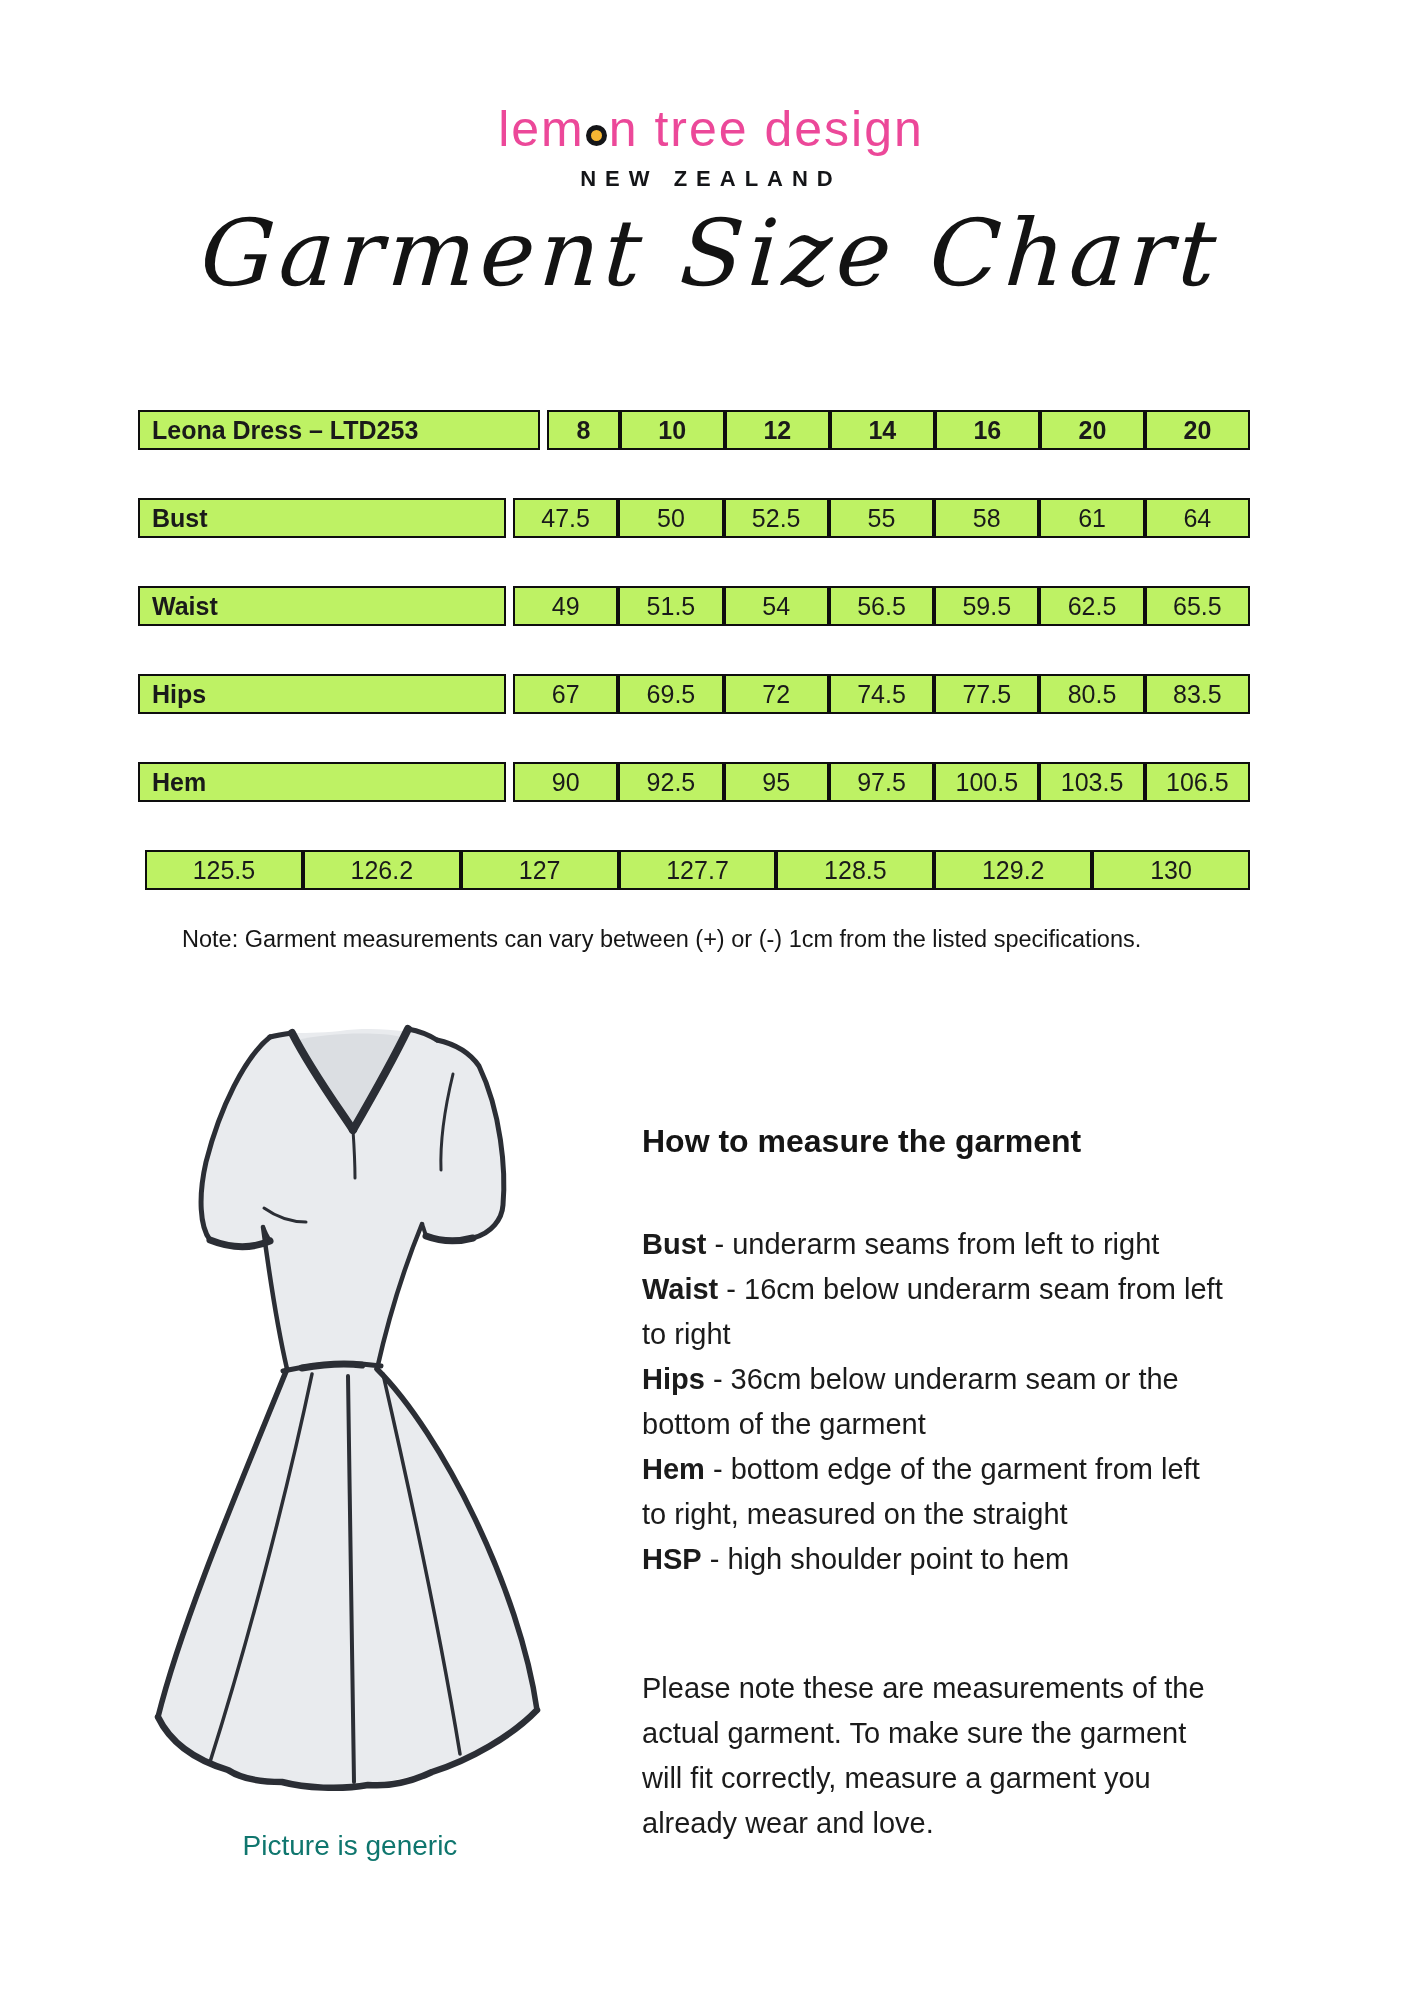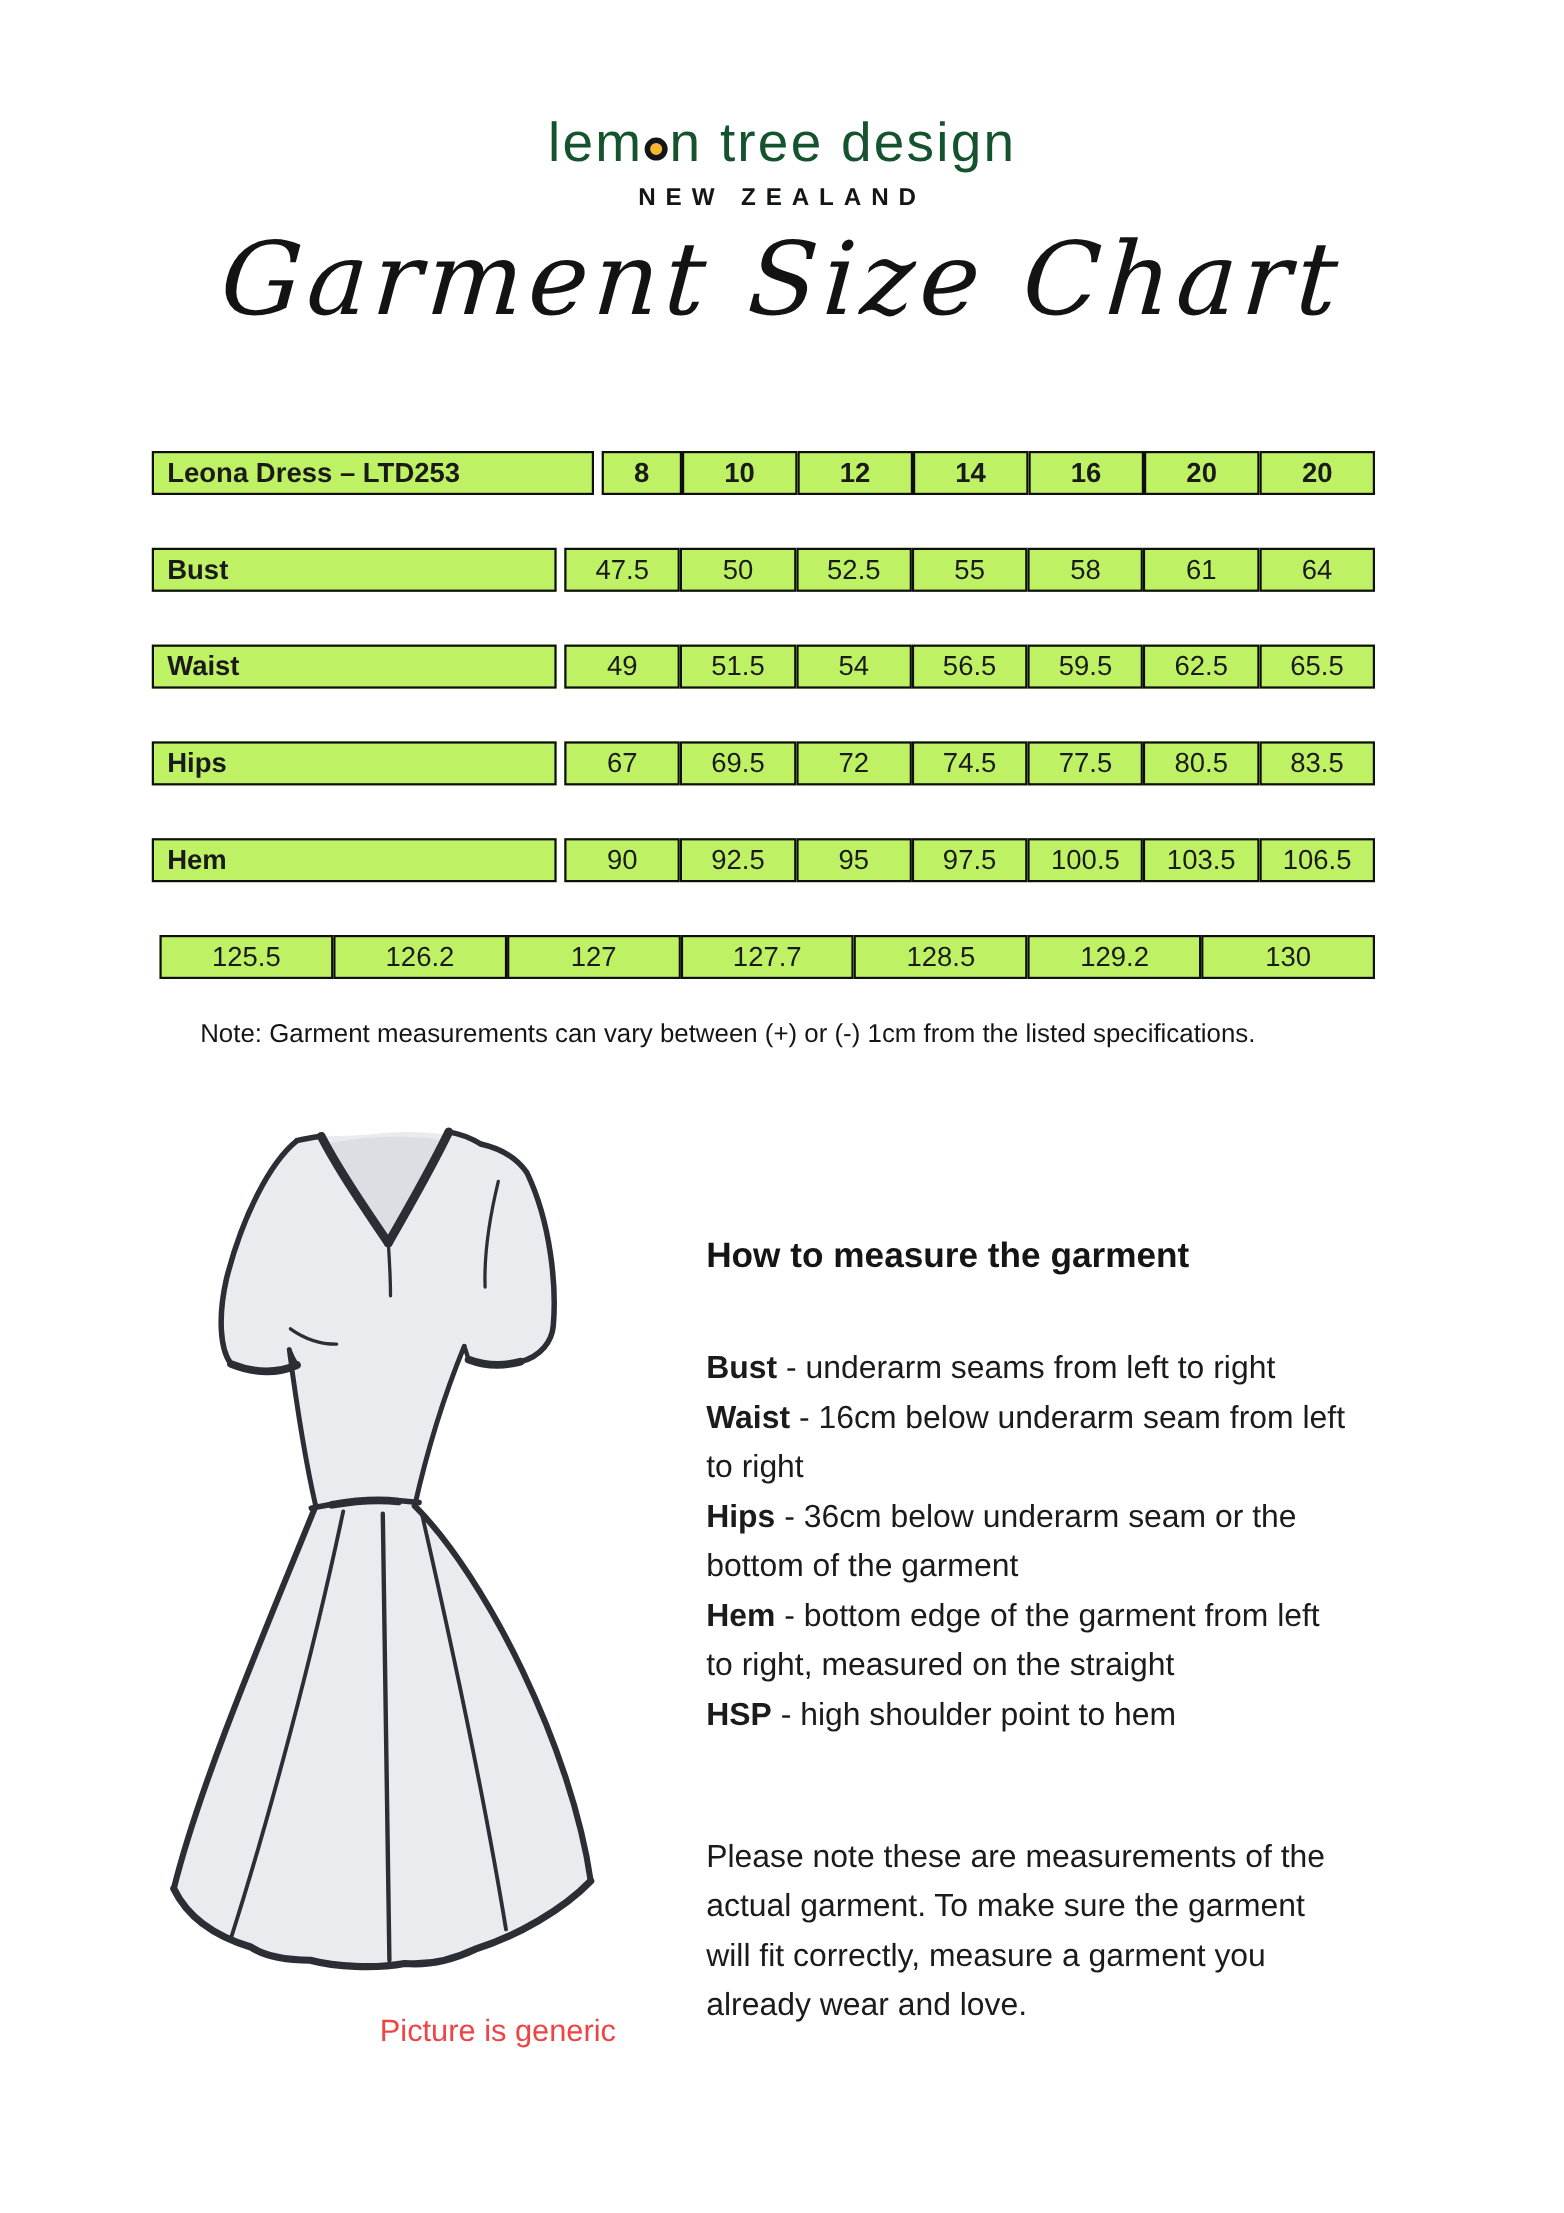--- a/index.html
+++ b/index.html
@@ -2,21 +2,21 @@
 <html><head>
 <meta charset="utf-8">
 <style>
   * { margin:0; padding:0; box-sizing:border-box; }
   html,body { background:#ffffff; }
   body { font-family:"Liberation Sans", sans-serif; color:#1a1a1a; }
   .page { position:relative; width:1422px; height:2012px; background:#ffffff; overflow:hidden; margin:0 auto; }
 
   
   .brand { position:absolute; top:100px; left:0; width:100%; text-align:center; }
-  .brand-line { font-size:50px; font-weight:300; letter-spacing:2px; color:#14532d; }
+  .brand-line { font-size:50px; font-weight:300; letter-spacing:2px; color:#ec4899; }
   .brand-dot { display:inline-block; width:21px; height:21px; border-radius:50%;
                background:#F7B733; border:5px solid #141518; margin:0 2px 0 1px; }
   .brand-country { margin-top:8px; font-size:22px; font-weight:700; letter-spacing:9px; color:#141518; }
 
   
   .page-title { position:absolute; top:200px; left:0; width:100%; text-align:center;
                 font-family:"DejaVu Serif", serif; font-style:italic;
                 font-size:92px; letter-spacing:5px; color:#131313;
                 transform:skewX(-4deg); white-space:nowrap; }
 
@@ -31,21 +31,21 @@
   .trow.head .tcell.val { font-weight:700; }
   .trow.head .tcell.val.first { flex:0.68 1 0; }
 
   
   .note { position:absolute; left:138px; top:926px; font-size:23.5px; color:#151515; }
   .note b { font-weight:400;margin-left:44px; }
 
   
   .dress { position:absolute; left:140px; top:1012px; width:420px; height:800px; }
   .figure-caption { position:absolute; left:140px; top:1830px; width:420px;
-                    text-align:right; font-size:28px; color:#ef4444; }
+                    text-align:center; font-size:28px; color:#0f766e; }
 
   
   .howto { position:absolute; left:642px; top:1120px; width:588px; }
   .howto-heading { font-size:32px; font-weight:700; line-height:42px; margin-bottom:60px; color:#151515; }
   .howto-items { font-size:29px; line-height:45px; color:#1b1b1b; }
   .howto-item .term { font-weight:700; }
   .howto-para { margin-top:84px; font-size:29px; line-height:45px; color:#1b1b1b; }
 </style>
 </head>
 <body>

